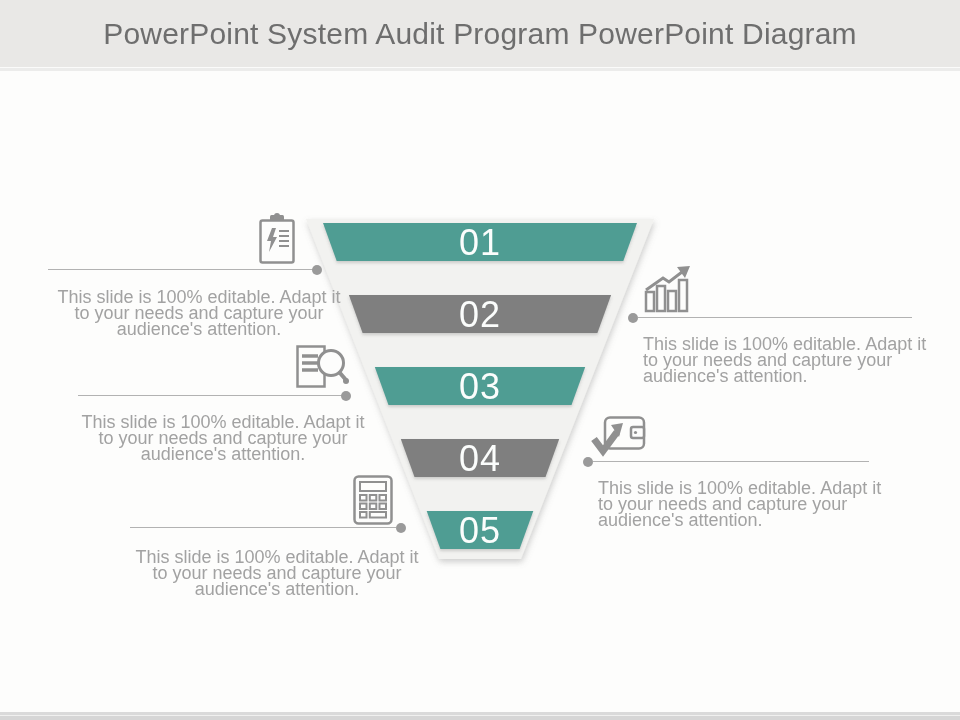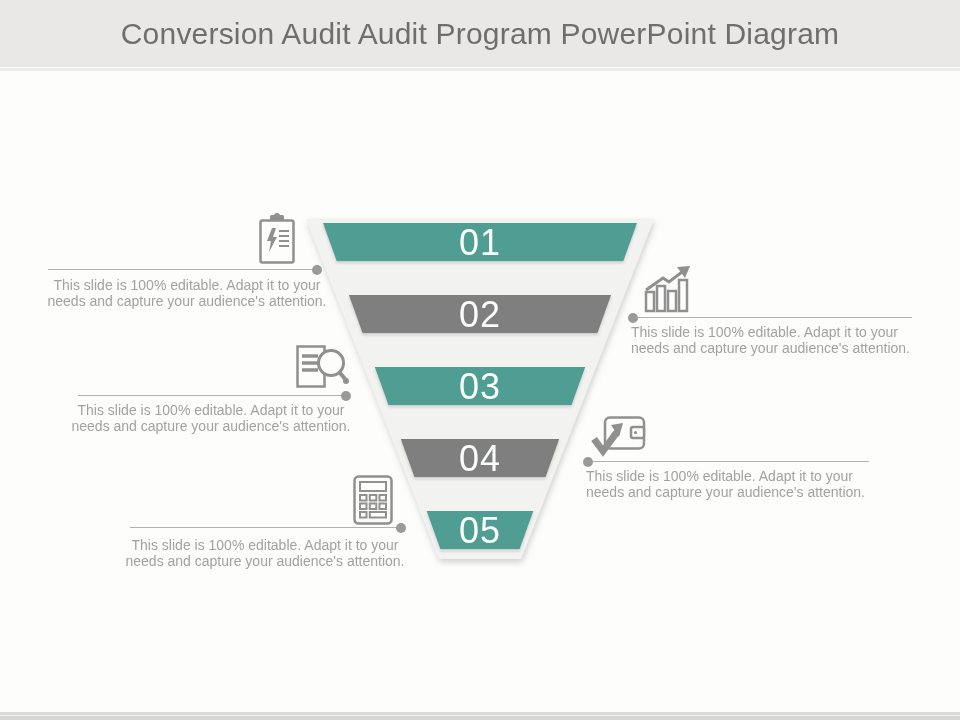--- a/index.html
+++ b/index.html
@@ -16,36 +16,36 @@
   .footer-strip{position:absolute;left:0;bottom:0;width:960px;height:8px;
           background:linear-gradient(to bottom,#dadada 0 3px,#f0f0ef 3px 4px,#d6d6d6 4px 8px);}
 
   
   .funnel-svg{position:absolute;left:0;top:0;width:960px;height:720px;}
   .level-num{font-family:"Liberation Sans",sans-serif;font-size:36px;fill:#fbfdfc;letter-spacing:1px;}
 
   
   .connector{position:absolute;height:1px;background:#b2b2b2;}
   .dot{position:absolute;width:10px;height:10px;border-radius:50%;background:#9a9a9a;}
-  .caption{position:absolute;margin:0;font-size:14px;line-height:16px;color:#a2a2a2;}
+  .caption{position:absolute;margin:12px;font-size:18px;line-height:16px;color:#a2a2a2;}
   .caption.center{text-align:center;}
   .caption.left{text-align:left;}
   .icon{position:absolute;}
   .icon svg{display:block;}
   .ic-stroke-thin{fill:none;stroke:#909090;stroke-width:2;}
   .ic-fill{fill:#909090;stroke:none;}
   .ic-white{fill:#fdfdfc;stroke:#909090;stroke-width:2.5;}
 </style>
 </head>
 <body>
 
 <div class="slide">
 
   <div class="header">
-    <h1>Conversion Audit Audit Program PowerPoint Diagram</h1>
+    <h1>PowerPoint System Audit Program PowerPoint Diagram</h1>
   </div>
   <div class="header-divider"></div>
 
   <svg class="funnel-svg" viewBox="0 0 960 720">
     <defs>
       <filter id="softShadow" x="-20%" y="-20%" width="140%" height="140%">
         <feDropShadow dx="1" dy="3" stdDeviation="3" flood-color="#777777" flood-opacity="0.35"></feDropShadow>
       </filter>
       <filter id="bandShadow" x="-20%" y="-20%" width="140%" height="140%">
         <feDropShadow dx="0" dy="2" stdDeviation="1.5" flood-color="#555555" flood-opacity="0.25"></feDropShadow>

